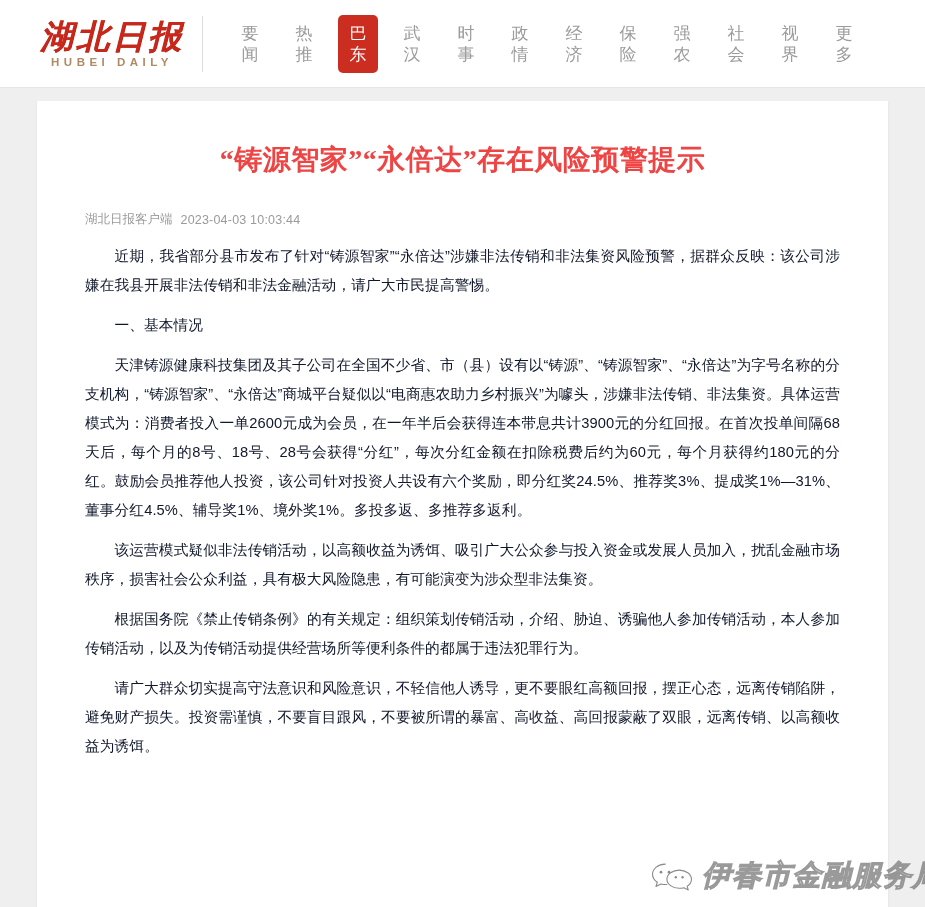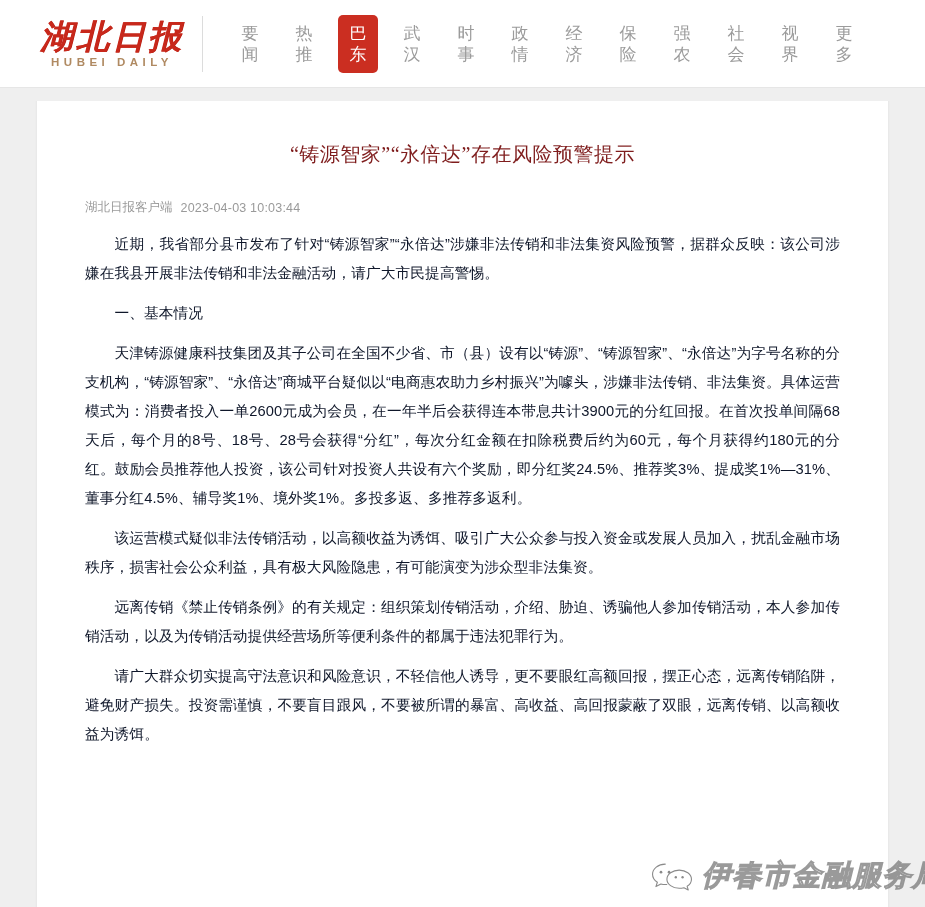--- a/index.html
+++ b/index.html
@@ -90,23 +90,23 @@
     top: 101px;
     width: 851px;
     min-height: 806px;
     background: #ffffff;
     box-sizing: border-box;
     padding: 30px 48px 0 48px;
   }
   .article-title {
     text-align: center;
     font-family: "Liberation Serif", "DejaVu Serif", serif;
-    font-size: 20px;
-    font-weight: normal;
-    color: #7f1d1d;
+    font-size: 28px;
+    font-weight: bold;
+    color: #ef4444;
     line-height: 1.5;
     margin: 8px 0 0 0;
     letter-spacing: 0.5px;
   }
   .article-meta {
     margin-top: 30px;
     font-size: 12.5px;
     color: #9a9a9a;
     display: flex;
     align-items: center;
@@ -233,21 +233,21 @@
   <div class="article-meta">
     <span class="meta-source">湖北日报客户端</span>
     <span class="meta-time">2023-04-03 10:03:44</span>
   </div>
 
   <div class="article-body" id="body-root">
       <p>近期，我省部分县市发布了针对“铸源智家”“永倍达”涉嫌非法传销和非法集资风险预警，据群众反映：该公司涉嫌在我县开展非法传销和非法金融活动，请广大市民提高警惕。</p>
       <p>一、基本情况</p>
       <p>天津铸源健康科技集团及其子公司在全国不少省、市（县）设有以“铸源”、“铸源智家”、“永倍达”为字号名称的分支机构，“铸源智家”、“永倍达”商城平台疑似以“电商惠农助力乡村振兴”为噱头，涉嫌非法传销、非法集资。具体运营模式为：消费者投入一单2600元成为会员，在一年半后会获得连本带息共计3900元的分红回报。在首次投单间隔68天后，每个月的8号、18号、28号会获得“分红”，每次分红金额在扣除税费后约为60元，每个月获得约180元的分红。鼓励会员推荐他人投资，该公司针对投资人共设有六个奖励，即分红奖24.5%、推荐奖3%、提成奖1%—31%、董事分红4.5%、辅导奖1%、境外奖1%。多投多返、多推荐多返利。</p>
       <p>该运营模式疑似非法传销活动，以高额收益为诱饵、吸引广大公众参与投入资金或发展人员加入，扰乱金融市场秩序，损害社会公众利益，具有极大风险隐患，有可能演变为涉众型非法集资。</p>
-      <p>远离传销《禁止传销条例》的有关规定：组织策划传销活动，介绍、胁迫、诱骗他人参加传销活动，本人参加传销活动，以及为传销活动提供经营场所等便利条件的都属于违法犯罪行为。</p>
+      <p>根据国务院《禁止传销条例》的有关规定：组织策划传销活动，介绍、胁迫、诱骗他人参加传销活动，本人参加传销活动，以及为传销活动提供经营场所等便利条件的都属于违法犯罪行为。</p>
       <p>请广大群众切实提高守法意识和风险意识，不轻信他人诱导，更不要眼红高额回报，摆正心态，远离传销陷阱，避免财产损失。投资需谨慎，不要盲目跟风，不要被所谓的暴富、高收益、高回报蒙蔽了双眼，远离传销、以高额收益为诱饵。</p>
     </div>
 
 </div>
 
 <div class="watermark">
   <svg class="wm-logo" viewBox="0 0 52 34">
     <path d="M18 3C9.7 3 3 8.4 3 15c0 3.8 2.2 7.2 5.7 9.4L7 29.5l5.9-3.1c1.6.45 3.3.7 5.1.7.6 0 1.2-.03 1.8-.09" fill="none" stroke="#8a8a8a" stroke-width="1.3" stroke-linecap="round" stroke-linejoin="round"></path>
     <circle cx="13" cy="12.5" r="1.6" fill="#8a8a8a"></circle>
     <circle cx="22.5" cy="12.5" r="1.6" fill="#8a8a8a"></circle>

